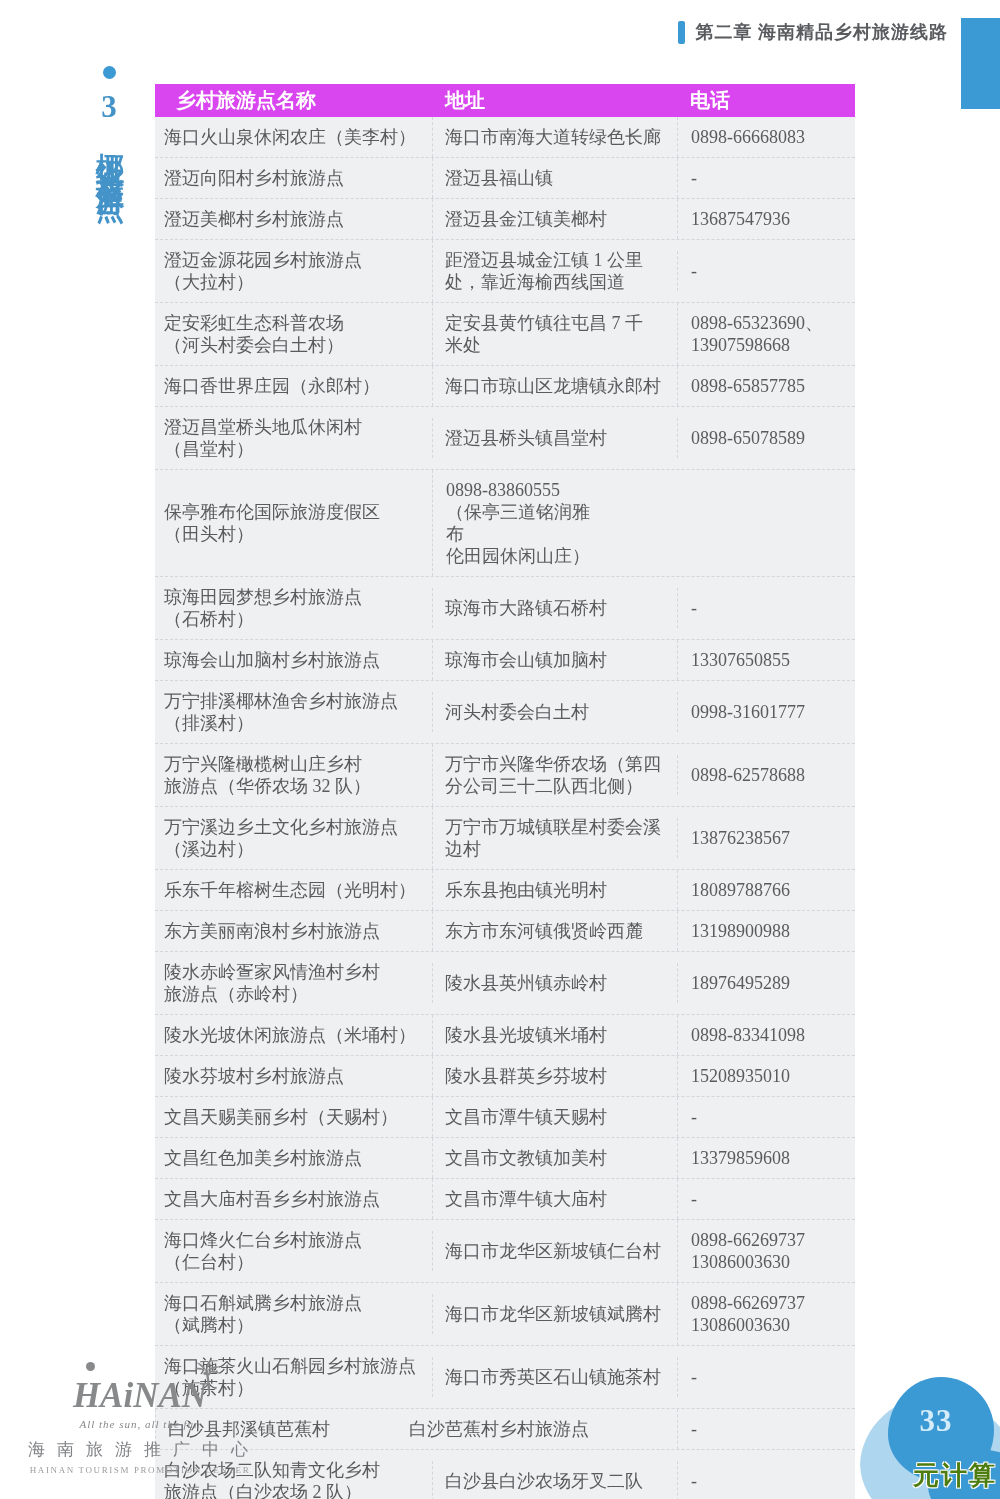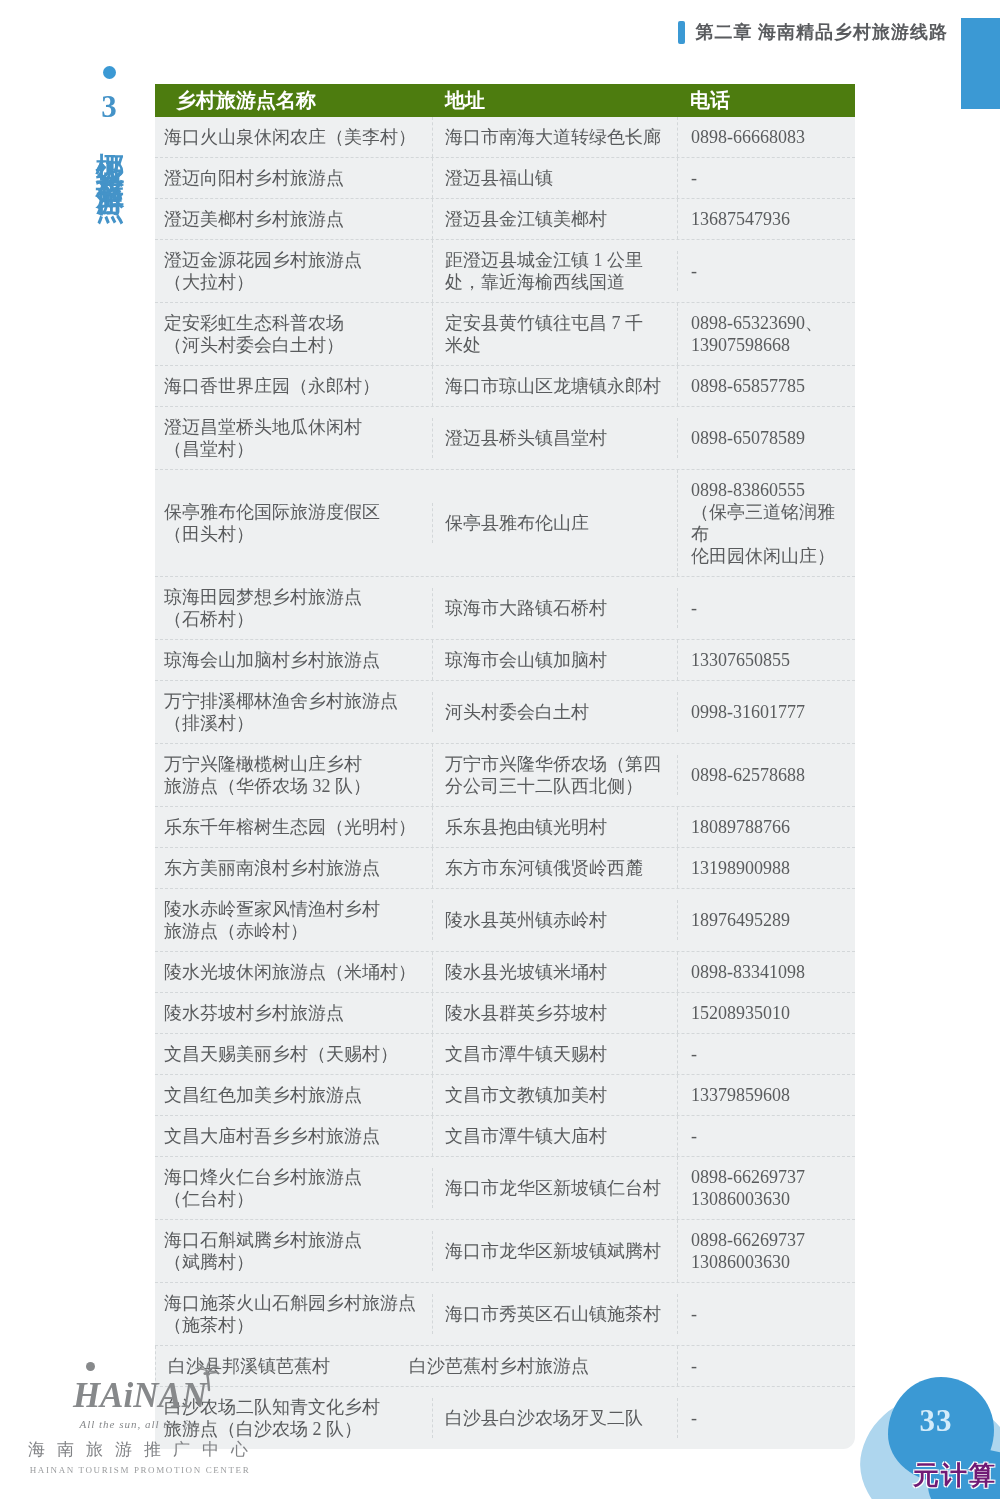--- a/index.html
+++ b/index.html
@@ -26,21 +26,21 @@
   .section-bullet { width:13px; height:13px; border-radius:50%; background:#3b99d4; margin-bottom:12px; }
   .section-number { font-size:31px; font-weight:bold; line-height:1; margin-bottom:8px; }
   .section-title {
     writing-mode:vertical-rl; text-orientation:upright;
     font-size:28px; font-weight:bold; letter-spacing:7px; line-height:1.1;
   }
 
   
   .site-table { position:absolute; left:155px; top:84px; width:700px; }
   .thead {
-    display:flex; align-items:center; background:#4d7c0f; color:#ffffff;
+    display:flex; align-items:center; background:#d946ef; color:#ffffff;
     height:33px; font-weight:bold; font-size:20px;
   }
   .thead .hcell { padding-left:13px; }
   .thead .hcell.c-name { width:277px; padding-left:21px; }
   .thead .hcell.c-addr { width:245px; }
   .thead .hcell.c-phone { width:178px; }
   .tbody { background:#eef0f1; border-radius:0 0 12px 0; overflow:hidden; }
   .trow { display:flex; align-items:center; border-bottom:1px dashed #d3d7d9; }
   .trow:last-child { border-bottom:none; }
   .tcell {
@@ -80,21 +80,21 @@
     background:#3b99d4; border-radius:55% 20% 10% 50%; transform:rotate(12deg);
   }
   .page-number {
     position:absolute; right:40px; bottom:60px; width:48px; text-align:center;
     font-size:31px; font-weight:bold; color:#d4ecfa; letter-spacing:1px;
   }
 
   
   .watermark {
     position:absolute; right:3px; bottom:6px;
-    font-size:26px; font-weight:bold; color:#701a75; letter-spacing:2px;
+    font-size:26px; font-weight:bold; color:#4d7c0f; letter-spacing:2px;
     text-shadow:-1px -1px 0 #fff, 1px -1px 0 #fff, -1px 1px 0 #fff, 1px 1px 0 #fff;
   }
 </style>
 </head>
 <body>
 
 <div class="page">
 
   <div class="chapter-header">
     <div class="chapter-bar"></div>
@@ -159,21 +159,20 @@
     <div class="trow">
       <div class="tcell c-name">澄迈昌堂桥头地瓜休闲村
 （昌堂村）</div>
       <div class="tcell c-addr">澄迈县桥头镇昌堂村</div>
       <div class="tcell c-phone">0898-65078589</div>
     </div>
 
     <div class="trow">
       <div class="tcell c-name">保亭雅布伦国际旅游度假区
 （田头村）</div>
-      <div class="tcell c-addr">保亭县雅布伦山庄</div>
       <div class="tcell c-phone">0898-83860555
 （保亭三道铭润雅布
 伦田园休闲山庄）</div>
     </div>
 
     <div class="trow">
       <div class="tcell c-name">琼海田园梦想乡村旅游点
 （石桥村）</div>
       <div class="tcell c-addr">琼海市大路镇石桥村</div>
       <div class="tcell c-phone">-</div>
@@ -193,20 +192,27 @@
     </div>
 
     <div class="trow">
       <div class="tcell c-name">万宁兴隆橄榄树山庄乡村
 旅游点（华侨农场 32 队）</div>
       <div class="tcell c-addr">万宁市兴隆华侨农场（第四
 分公司三十二队西北侧）</div>
       <div class="tcell c-phone">0898-62578688</div>
     </div>
 
+    <div class="trow">
+      <div class="tcell c-name">万宁溪边乡土文化乡村旅游点
+（溪边村）</div>
+      <div class="tcell c-addr">万宁市万城镇联星村委会溪
+边村</div>
+      <div class="tcell c-phone">13876238567</div>
+    </div>
 
     <div class="trow">
       <div class="tcell c-name">乐东千年榕树生态园（光明村）</div>
       <div class="tcell c-addr">乐东县抱由镇光明村</div>
       <div class="tcell c-phone">18089788766</div>
     </div>
 
     <div class="trow">
       <div class="tcell c-name">东方美丽南浪村乡村旅游点</div>
       <div class="tcell c-addr">东方市东河镇俄贤岭西麓</div>

